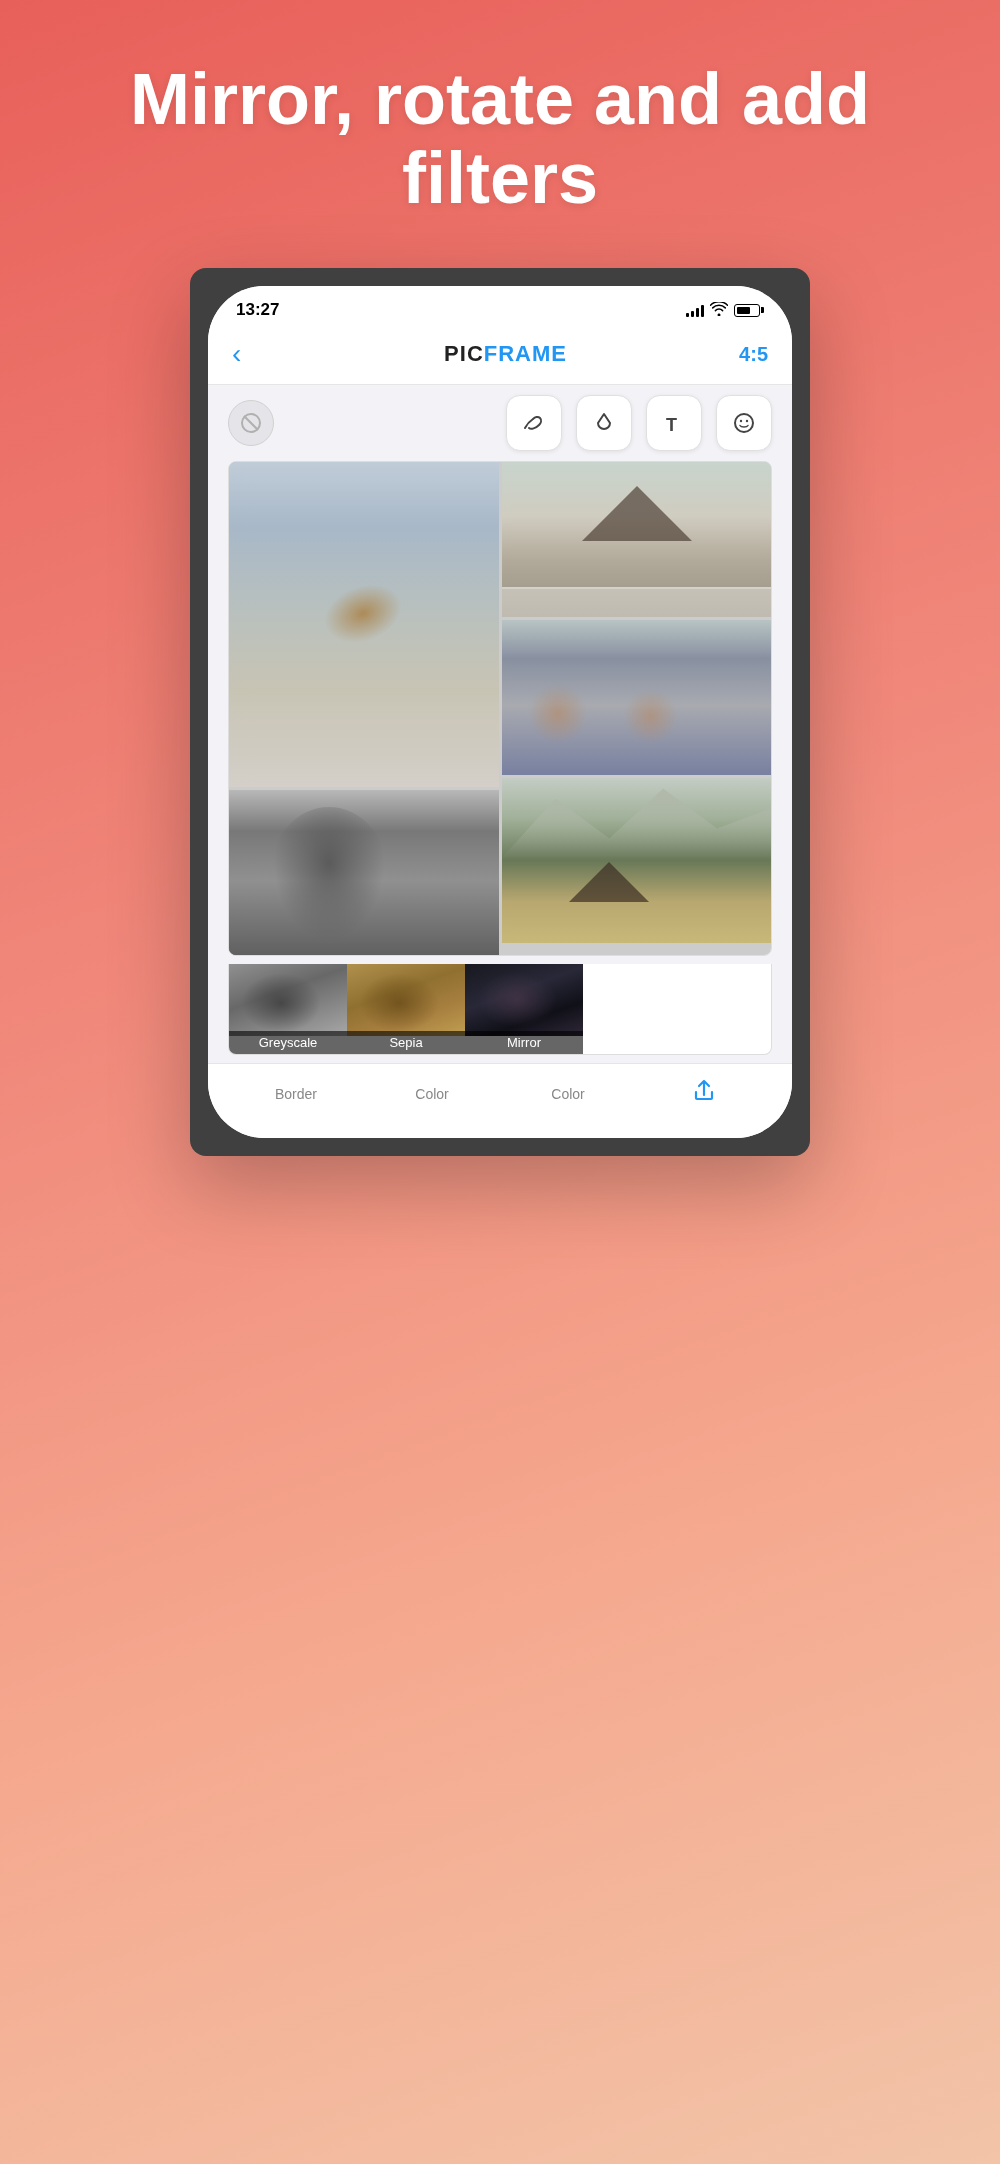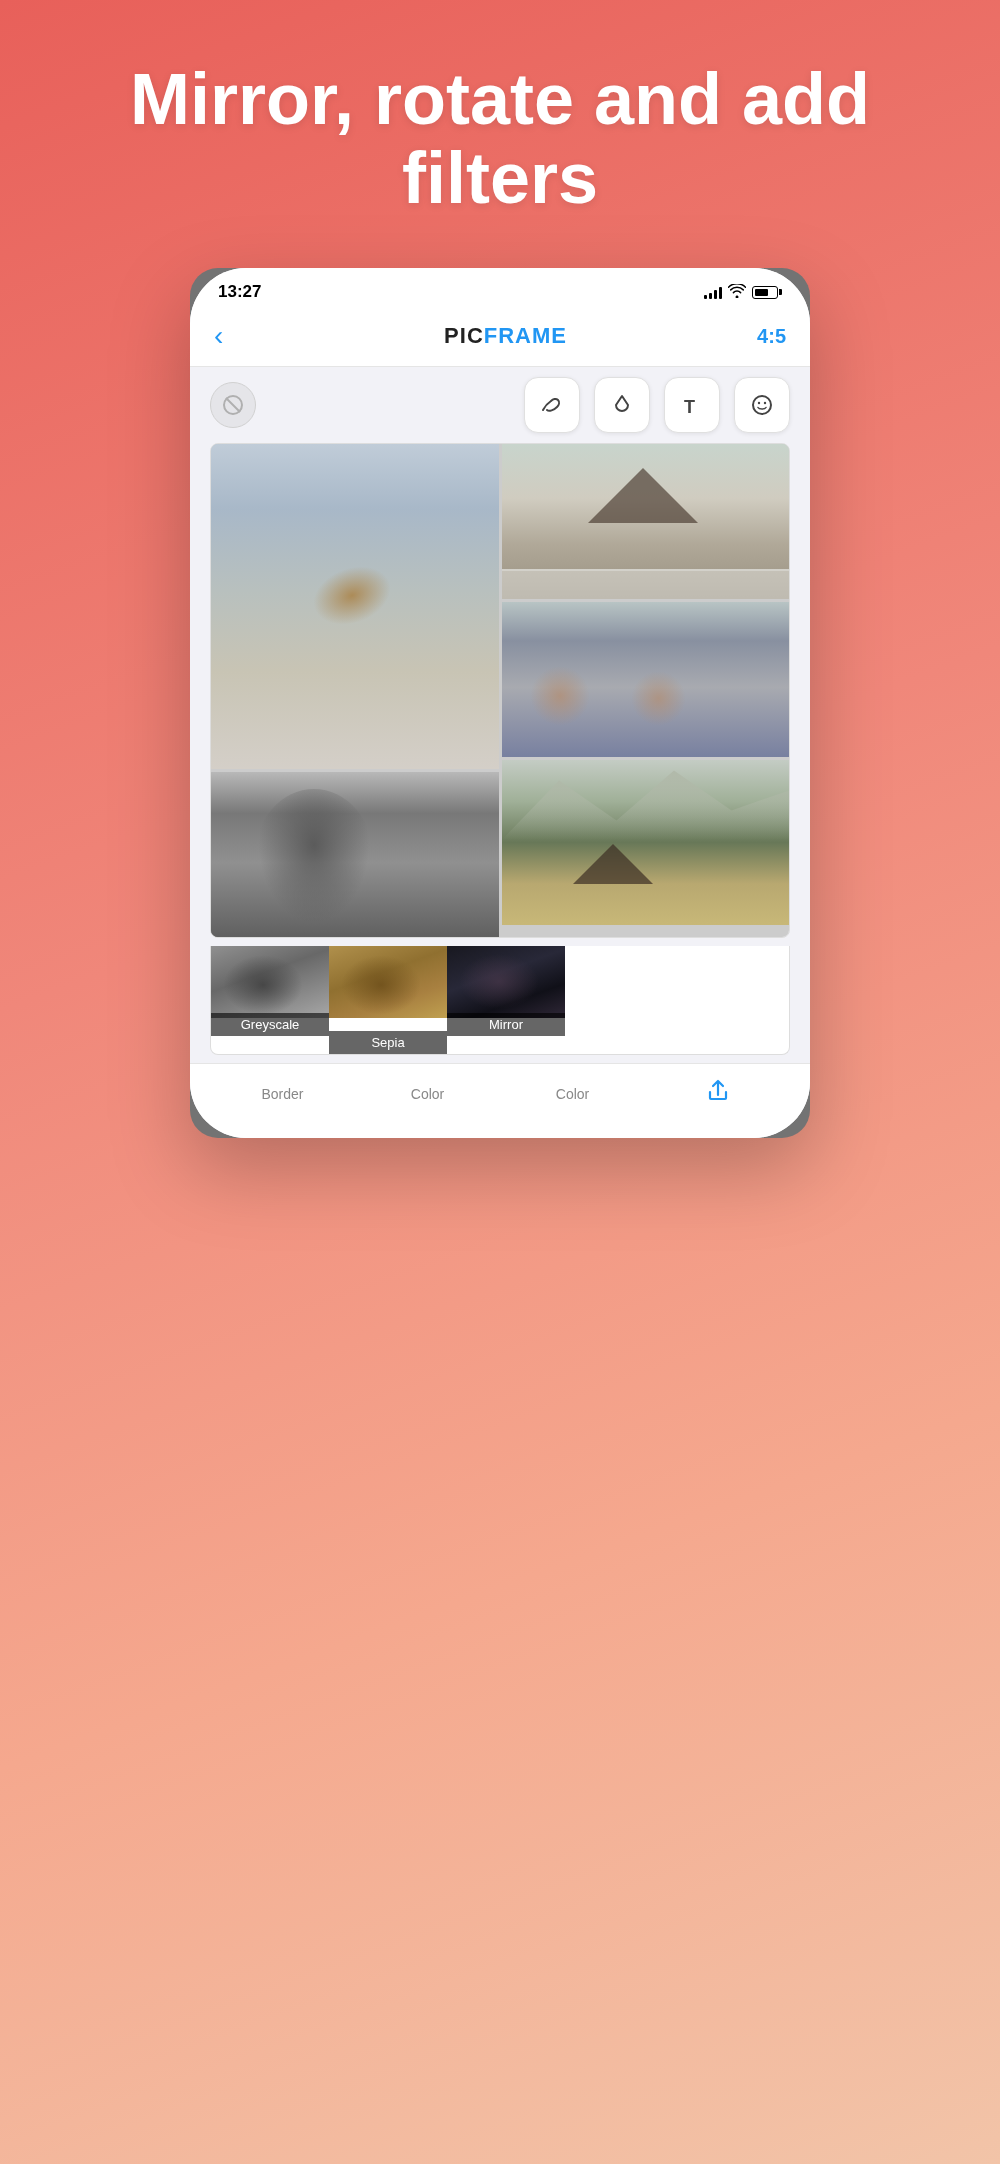--- a/index.html
+++ b/index.html
@@ -21,22 +21,23 @@
       font-weight: 800;
       text-align: center;
       padding: 60px 80px 50px;
       line-height: 1.1;
       text-shadow: 0 2px 8px rgba(0,0,0,0.1);
     }
 
     
     .phone-frame {
       width: 620px;
-      background: #737373;
-      border-radius: 28px;
+      background: #404040;
+      border-radius: 16px;
+      padding: 18px;
       box-shadow: 0 30px 80px rgba(0,0,0,0.25);
       position: relative;
     }
 
     .phone-inner {
       background: #f2f2f7;
       border-radius: 56px;
       overflow: hidden;
       position: relative;
     }
@@ -498,21 +499,21 @@
 
     <div class="filter-bar">
       <div class="filter-thumb filter-greyscale" style="width:118px;height:90px;position:relative;overflow:hidden;flex-shrink:0;">
         <div class="ft-grey img-sim">
           <div style="width:100%;height:72px;background:linear-gradient(160deg,#909090 0%,#686868 40%,#888888 70%,#a8a8a8 100%);position:relative;">
             <div style="position:absolute;bottom:5%;left:10%;width:80px;height:60px;background:radial-gradient(ellipse,rgba(60,60,60,0.8) 0%,transparent 70%);border-radius:50% 50% 40% 40%;"></div>
           </div>
         </div>
         <div class="filter-label">Greyscale</div>
       </div>
-      <div class="filter-thumb filter-sepia" style="width:118px;height:108px;position:relative;overflow:hidden;flex-shrink:0;">
+      <div class="filter-thumb filter-sepia" style="width:118px;height:90px;position:relative;overflow:hidden;flex-shrink:0;">
         <div class="ft-sepia img-sim">
           <div style="width:100%;height:72px;background:linear-gradient(160deg,#b0904c 0%,#907030 40%,#a88040 70%,#c0a050 100%);position:relative;">
             <div style="position:absolute;bottom:5%;left:10%;width:80px;height:60px;background:radial-gradient(ellipse,rgba(100,70,20,0.7) 0%,transparent 70%);border-radius:50% 50% 40% 40%;"></div>
           </div>
         </div>
         <div class="filter-label">Sepia</div>
       </div>
       <div class="filter-thumb filter-comic" style="width:118px;height:90px;position:relative;overflow:hidden;flex-shrink:0;">
         <div class="ft-comic img-sim">
           <div style="width:100%;height:72px;background:linear-gradient(160deg,#181820 0%,#282838 40%,#101018 70%,#302838 100%);position:relative;">

